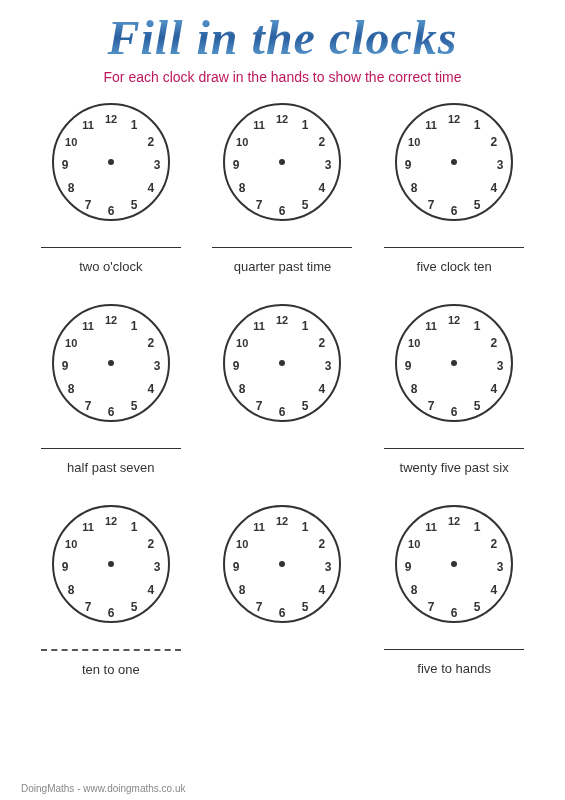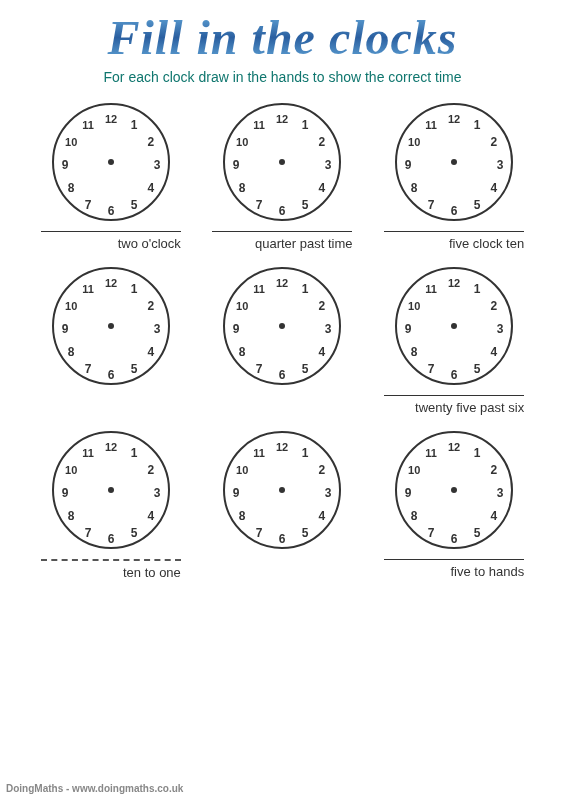--- a/index.html
+++ b/index.html
@@ -30,63 +30,62 @@
       font-family: 'Comic Sans MS', 'Arial Rounded MT Bold', cursive;
       background: linear-gradient(180deg, #6ab0e0 0%, #2a5fa0 50%, #6ab0e0 100%);
       -webkit-background-clip: text;
       -webkit-text-fill-color: transparent;
       background-clip: text;
     }
 
     .subtitle {
       text-align: center;
       font-size: 14px;
-      color: #0f766e;
+      color: #be185d;
       margin-bottom: 12px;
     }
 
     .grid {
       display: grid;
       grid-template-columns: 1fr 1fr 1fr;
-      gap: 10px 10px;
+      gap: 24px 10px;
       padding: 0 10px;
     }
 
     .clock-cell {
       display: flex;
       flex-direction: column;
       align-items: center;
     }
 
     .clock-label {
       font-size: 13px;
       color: #333;
-      text-align: right;
-      margin-top: 4px;
+      text-align: center;
+      margin-top: 20px;
       border-top: 1.5px solid #333;
-      padding-top: 4px;
+      padding-top: 11px;
       width: 140px;
     }
 
     .clock-label.dashed {
       border-top: 2px dashed #555;
     }
 
     .clock-svg {
       width: 140px;
       height: 130px;
     }
 
     .footer {
       position: absolute;
       bottom: 6px;
-      left: 6px;
+      left: 21px;
       font-size: 10px;
       color: #888;
-      font-weight: bold;
     }
   </style>
 </head>
 <body>
 
 <div class="page">
   <h1 class="title">Fill in the clocks</h1>
   <p class="subtitle">For each clock draw in the hands to show the correct time</p>
 
   <div class="grid" id="clock-grid">
@@ -157,20 +156,21 @@
           <text x="116" y="69" text-anchor="middle" dominant-baseline="middle" font-size="12" font-family="Arial, sans-serif" font-weight="bold" fill="#333">3</text>
           <text x="109.83716857408419" y="92" text-anchor="middle" dominant-baseline="middle" font-size="12" font-family="Arial, sans-serif" font-weight="bold" fill="#333">4</text>
           <text x="93" y="108.83716857408417" text-anchor="middle" dominant-baseline="middle" font-size="12" font-family="Arial, sans-serif" font-weight="bold" fill="#333">5</text>
           <text x="70" y="115" text-anchor="middle" dominant-baseline="middle" font-size="12" font-family="Arial, sans-serif" font-weight="bold" fill="#333">6</text>
           <text x="47.000000000000014" y="108.83716857408419" text-anchor="middle" dominant-baseline="middle" font-size="12" font-family="Arial, sans-serif" font-weight="bold" fill="#333">7</text>
           <text x="30.16283142591582" y="92" text-anchor="middle" dominant-baseline="middle" font-size="12" font-family="Arial, sans-serif" font-weight="bold" fill="#333">8</text>
           <text x="24" y="69" text-anchor="middle" dominant-baseline="middle" font-size="12" font-family="Arial, sans-serif" font-weight="bold" fill="#333">9</text>
           <text x="30.162831425915826" y="46" text-anchor="middle" dominant-baseline="middle" font-size="11" font-family="Arial, sans-serif" font-weight="bold" fill="#333">10</text>
           <text x="46.99999999999998" y="29.162831425915833" text-anchor="middle" dominant-baseline="middle" font-size="11" font-family="Arial, sans-serif" font-weight="bold" fill="#333">11</text>
         </svg>
+        <div class="clock-label">half past seven</div>
       </div>
       <div class="clock-cell">
         <svg viewBox="0 0 140 130" class="clock-svg">
           <circle cx="70" cy="65" r="58" fill="white" stroke="#333" stroke-width="2"></circle>
           <circle cx="70" cy="65" r="3" fill="#333"></circle>
           <text x="70" y="23" text-anchor="middle" dominant-baseline="middle" font-size="11" font-family="Arial, sans-serif" font-weight="bold" fill="#333">12</text>
           <text x="93" y="29.162831425915826" text-anchor="middle" dominant-baseline="middle" font-size="12" font-family="Arial, sans-serif" font-weight="bold" fill="#333">1</text>
           <text x="109.83716857408419" y="46" text-anchor="middle" dominant-baseline="middle" font-size="12" font-family="Arial, sans-serif" font-weight="bold" fill="#333">2</text>
           <text x="116" y="69" text-anchor="middle" dominant-baseline="middle" font-size="12" font-family="Arial, sans-serif" font-weight="bold" fill="#333">3</text>
           <text x="109.83716857408419" y="92" text-anchor="middle" dominant-baseline="middle" font-size="12" font-family="Arial, sans-serif" font-weight="bold" fill="#333">4</text>

